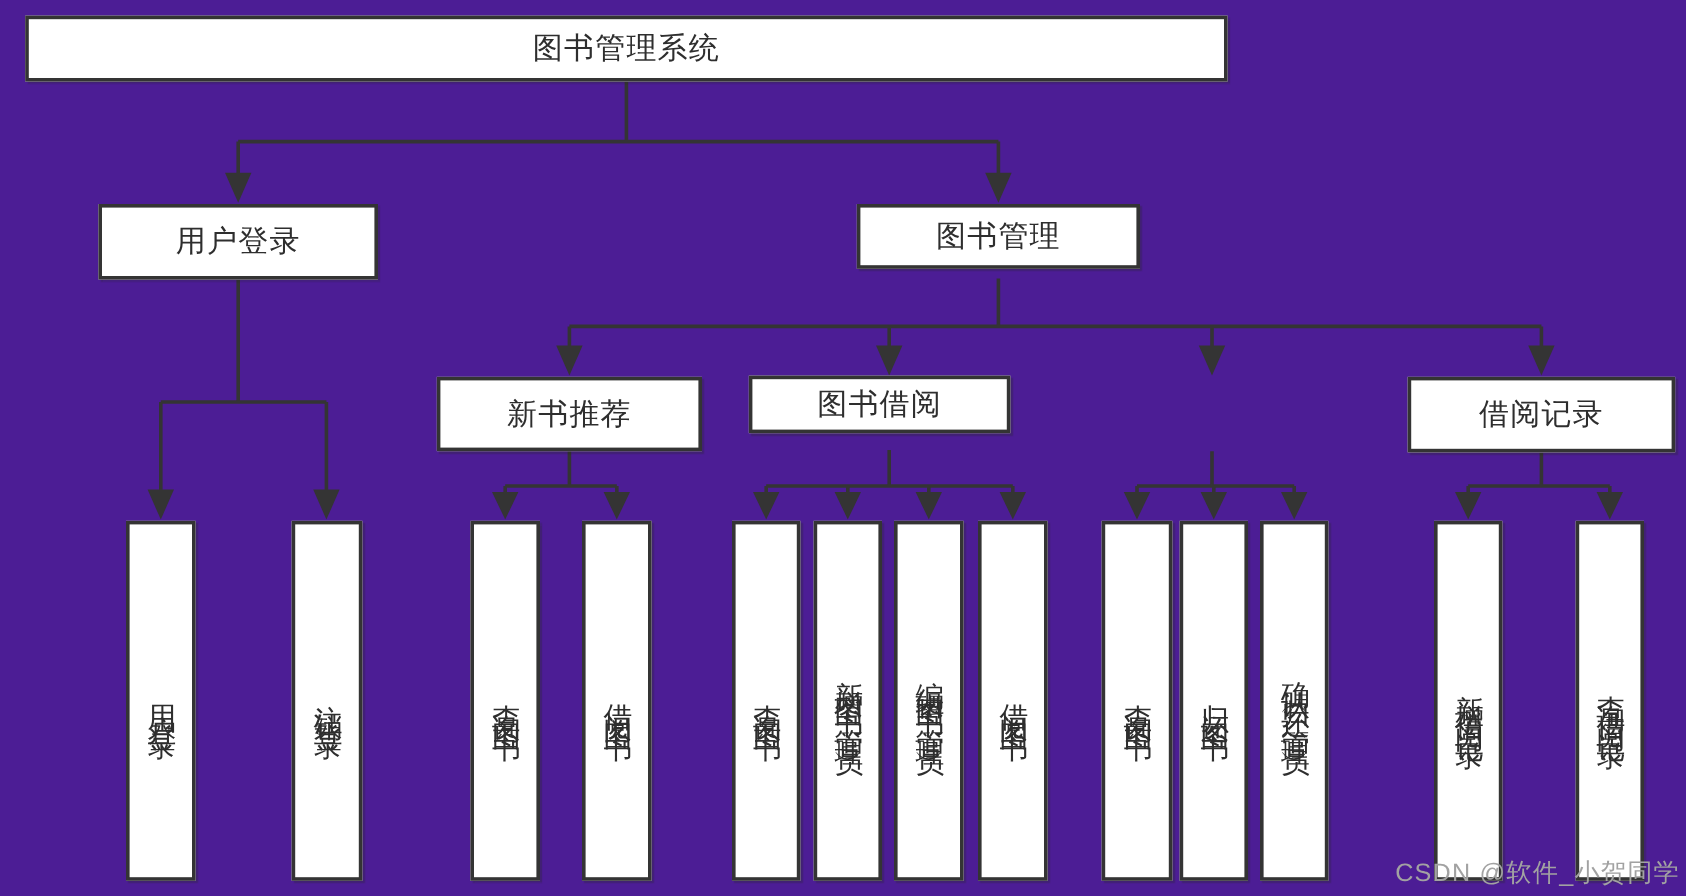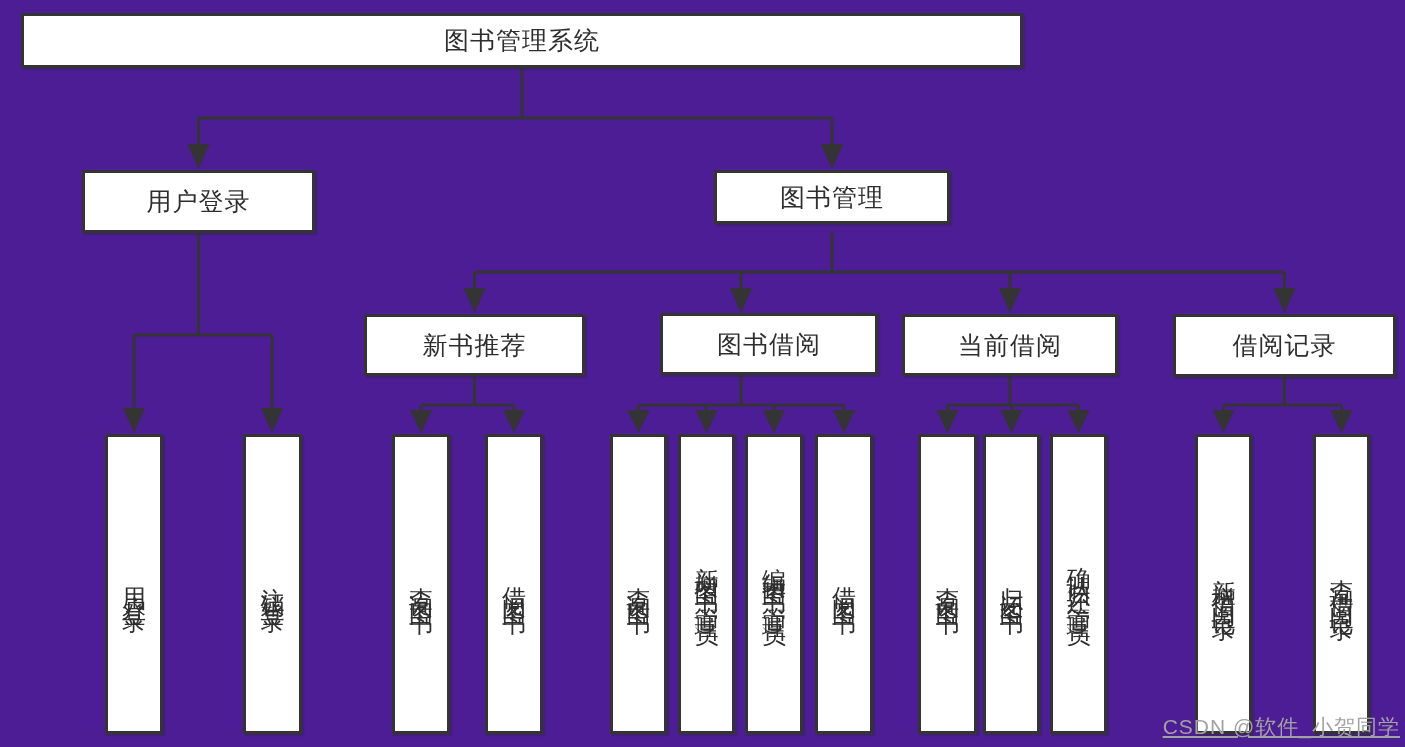--- a/index.html
+++ b/index.html
@@ -33,21 +33,20 @@
   svg.wires{position:absolute;left:0;top:0;}
   svg.wires path{stroke:#343434;stroke-width:3;fill:none;}
   svg.wires polygon{fill:#343434;stroke:none;}
   .watermark{
     position:absolute;
     right:5px;bottom:6px;
     font-size:21px;
     color:#a2a2a2;
     letter-spacing:1px;
     white-space:nowrap;
-    text-decoration:underline;
   }
 </style>
 </head>
 <body>
 
 <div class="stage">
 
   <svg class="wires" width="1405" height="747" viewBox="0 0 1405 747">
 
     <g>
@@ -97,22 +96,21 @@
       <polygon points="1330.5,410 1352.5,410 1341.5,433"></polygon>
     </g>
   </svg>
 
   <div class="box" style="left:21px;top:13px;width:1002px;height:55px;">图书管理系统</div>
 
   <div class="box" style="left:82px;top:170px;width:233px;height:63px;">用户登录</div>
   <div class="box" style="left:714px;top:170px;width:236px;height:54px;">图书管理</div>
 
   <div class="box" style="left:364px;top:314px;width:221px;height:62px;">新书推荐</div>
-  <div class="box" style="left:660px;top:313px;width:218px;height:62px;">图书借阅</div>
-  <div class="box" style="left:902px;top:314px;width:216px;height:62px;">当前借阅</div>
+  <div class="box" style="left:624px;top:313px;width:218px;height:48px;">图书借阅</div>
   <div class="box" style="left:1173px;top:314px;width:223px;height:63px;">借阅记录</div>
 
   <div class="box leaf" style="left:105px;top:434px;width:58px;height:300px;">
     <span class="vtext">用户登录</span>
   </div>
   <div class="box leaf" style="left:243px;top:434px;width:59px;height:300px;">
     <span class="vtext">注销登录</span>
   </div>
   <div class="box leaf" style="left:392px;top:434px;width:58px;height:300px;">
     <span class="vtext">查询图书</span>

